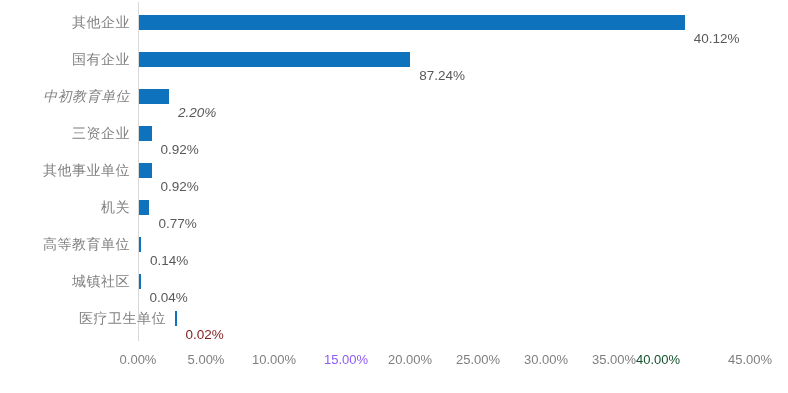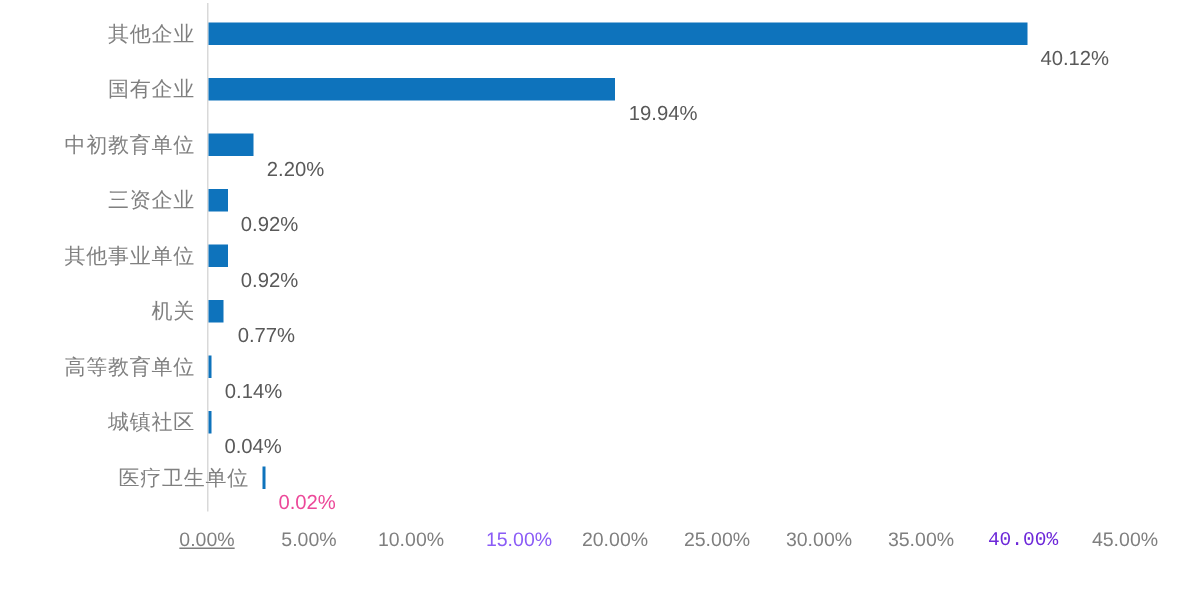--- a/index.html
+++ b/index.html
@@ -117,24 +117,24 @@
           <div class="cat-label" style="color: rgb(128, 128, 128);">其他企业</div>
           <div class="bar-track">
             <div class="bar" title="其他企业 40.12%" style="width: 545.632px; background: rgb(14, 115, 188);"></div>
             <div class="bar-value" style="left: 554.632px; color: rgb(89, 89, 89);">40.12%</div>
           </div>
         </div>
         <div class="bar-row" style="top: 41px;">
           <div class="cat-label" style="color: rgb(128, 128, 128);">国有企业</div>
           <div class="bar-track">
             <div class="bar" title="国有企业 19.94%" style="width: 271.184px; background: rgb(14, 115, 188);"></div>
-            <div class="bar-value" style="left: 280.184px; color: rgb(89, 89, 89);">19.94%</div>
+            <div class="bar-value" style="left: 280.184px; color: rgb(89, 89, 89);">87.24%</div>
           </div>
         </div>
-        <div class="bar-row" style="top: 78px;">
+        <div class="bar-row" style="top: 78px; font-style: italic;">
           <div class="cat-label" style="color: rgb(128, 128, 128);">中初教育单位</div>
           <div class="bar-track">
             <div class="bar" title="中初教育单位 2.20%" style="width: 29.92px; background: rgb(14, 115, 188);"></div>
             <div class="bar-value" style="left: 38.92px; color: rgb(89, 89, 89);">2.20%</div>
           </div>
         </div>
         <div class="bar-row" style="top: 115px;">
           <div class="cat-label" style="color: rgb(128, 128, 128);">三资企业</div>
           <div class="bar-track">
             <div class="bar" title="三资企业 0.92%" style="width: 12.512px; background: rgb(14, 115, 188);"></div>
@@ -166,32 +166,32 @@
           <div class="cat-label" style="color: rgb(128, 128, 128);">城镇社区</div>
           <div class="bar-track">
             <div class="bar" title="城镇社区 0.04%" style="width: 1.6px; background: rgb(14, 115, 188);"></div>
             <div class="bar-value" style="left: 10.6px; color: rgb(89, 89, 89);">0.04%</div>
           </div>
         </div>
         <div class="bar-row" style="top: 300px; margin-left: 36px;">
           <div class="cat-label" style="color: rgb(128, 128, 128);">医疗卫生单位</div>
           <div class="bar-track">
             <div class="bar" title="医疗卫生单位 0.02%" style="width: 1.6px; background: rgb(14, 115, 188);"></div>
-            <div class="bar-value" style="left: 10.6px; color: #ec4899;">0.02%</div>
+            <div class="bar-value" style="left: 10.6px; color: #7f1d1d;">0.02%</div>
           </div>
         </div>
       </div>
   </div>
 
   <div id="x-axis">
-      <div class="x-tick" style="left: 138px; color: rgb(127, 127, 127); text-decoration: underline;">0.00%</div>
+      <div class="x-tick" style="left: 138px; color: rgb(127, 127, 127);">0.00%</div>
       <div class="x-tick" style="left: 206px; color: rgb(127, 127, 127);">5.00%</div>
       <div class="x-tick" style="left: 274px; color: rgb(127, 127, 127);">10.00%</div>
       <div class="x-tick" style="left: 346px; color: #8b5cf6;">15.00%</div>
       <div class="x-tick" style="left: 410px; color: rgb(127, 127, 127);">20.00%</div>
       <div class="x-tick" style="left: 478px; color: rgb(127, 127, 127);">25.00%</div>
       <div class="x-tick" style="left: 546px; color: rgb(127, 127, 127);">30.00%</div>
       <div class="x-tick" style="left: 614px; color: rgb(127, 127, 127);">35.00%</div>
-      <div class="x-tick" style="left: 682px; color: #6d28d9; font-family: Liberation Mono, monospace;">40.00%</div>
+      <div class="x-tick" style="left: 658px; color: #14532d;">40.00%</div>
       <div class="x-tick" style="left: 750px; color: rgb(127, 127, 127); text-align: right;">45.00%</div>
     </div>
 
 </div>
 
 </body></html>

